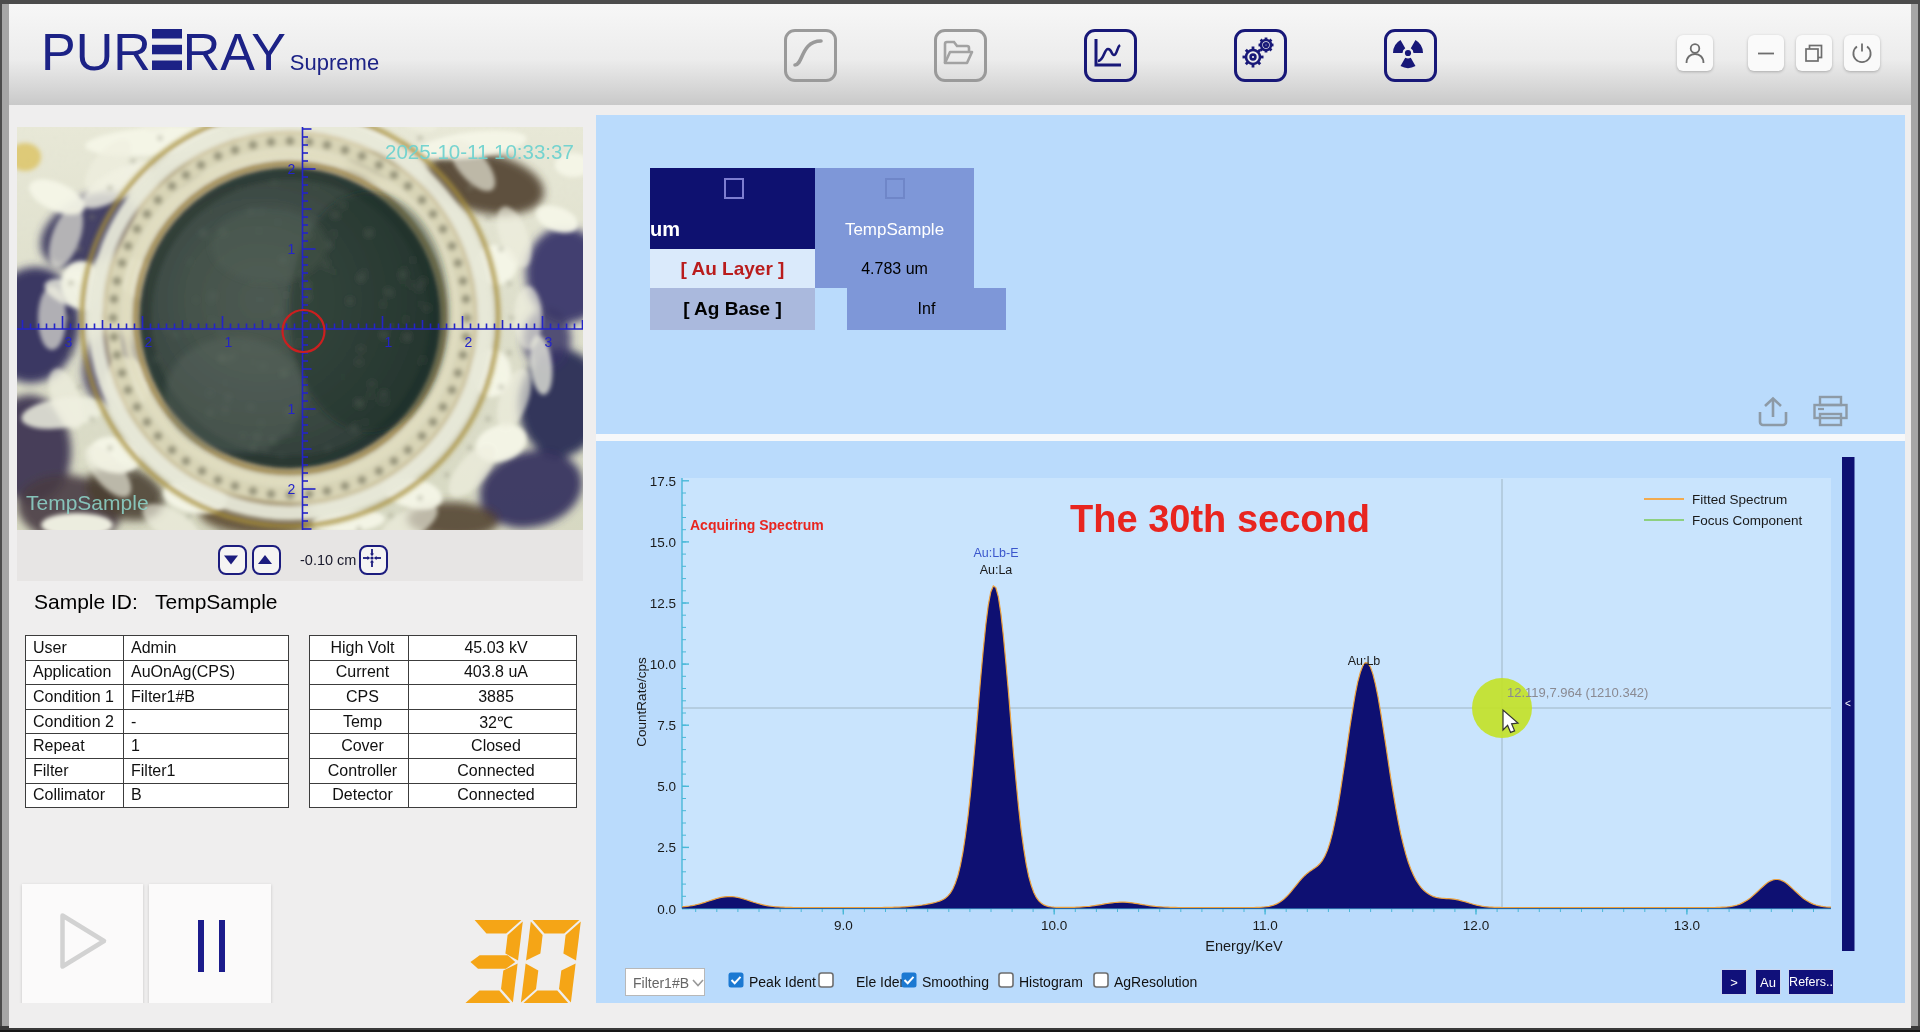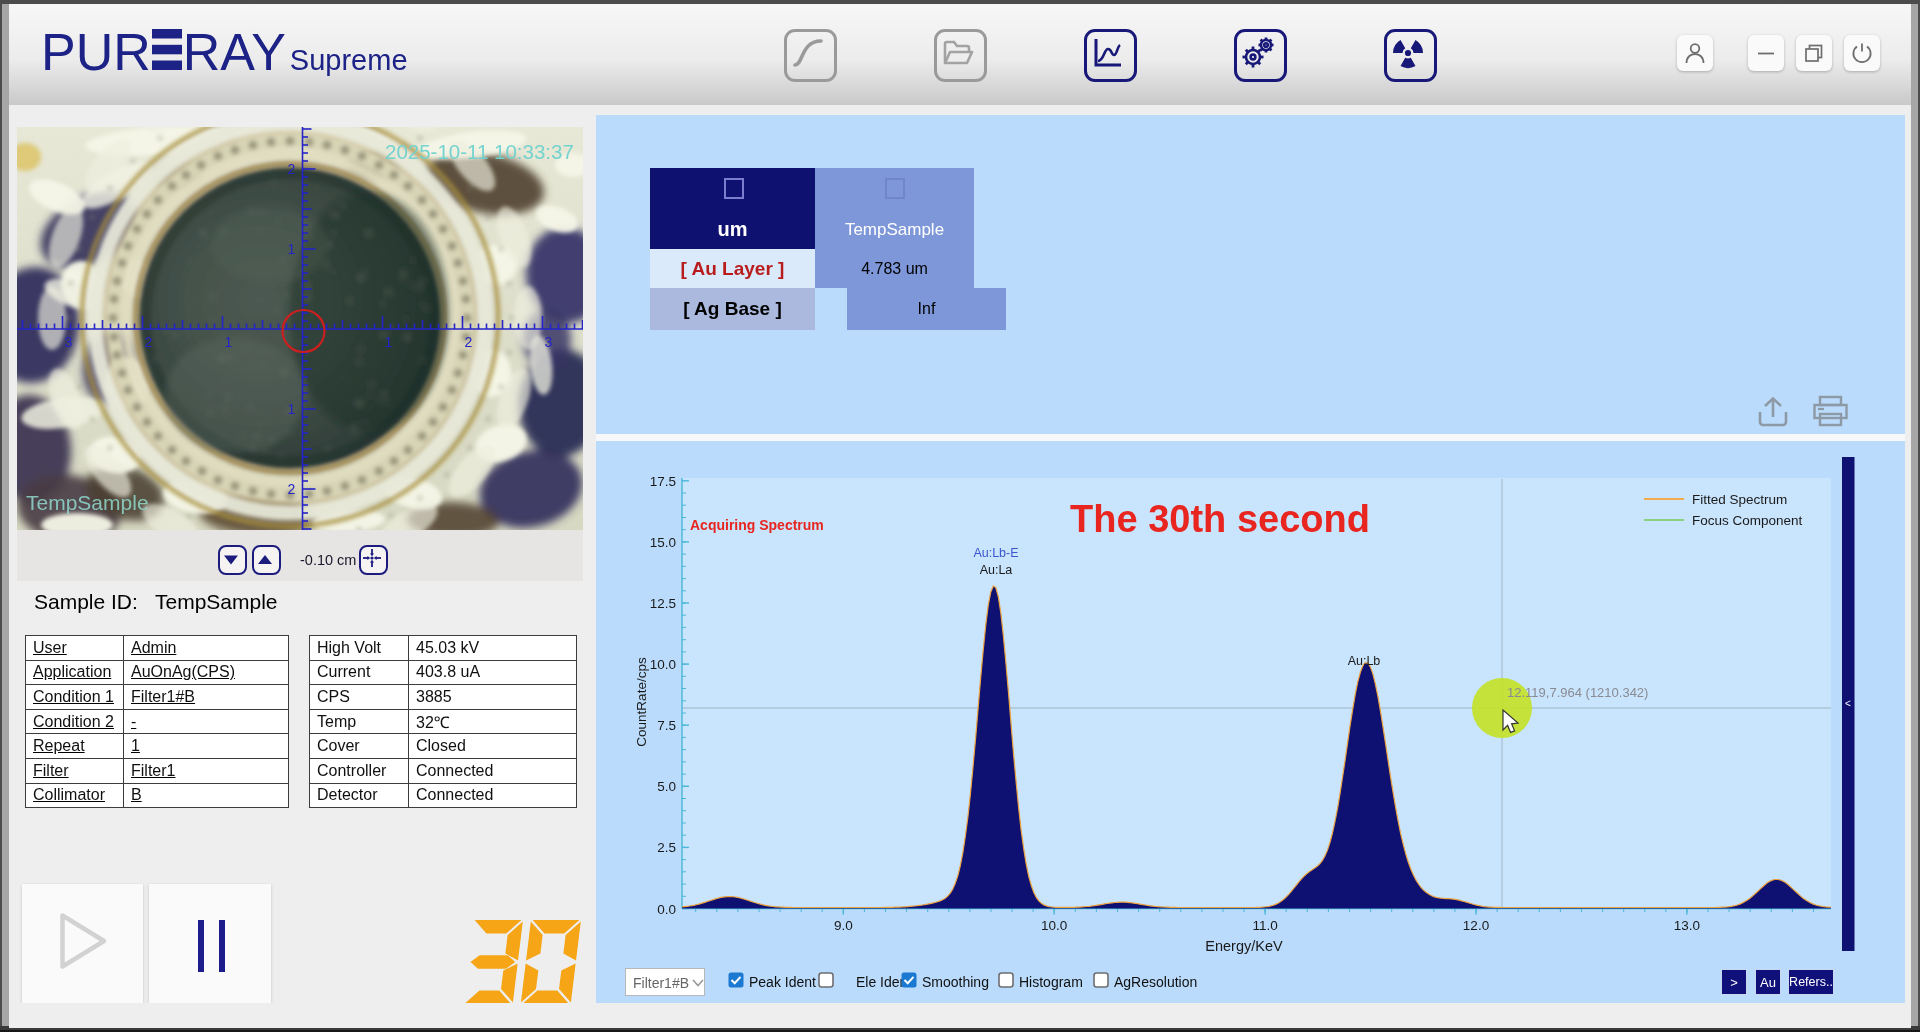--- a/index.html
+++ b/index.html
@@ -10,21 +10,21 @@
 #frame-top{left:0;top:0;width:1920px;height:4px;background:#4c4c4c;}
 #frame-left{left:0;top:4px;width:2px;height:1028px;background:#4c4c4c;}
 #frame-left2{left:2px;top:4px;width:7px;height:1022px;background:#a6a6a6;}
 #frame-right{left:1918px;top:4px;width:2px;height:1028px;background:#4c4c4c;}
 #frame-right2{left:1911px;top:4px;width:7px;height:1022px;background:#a6a6a6;}
 #frame-bottom{left:0;top:1026px;width:1920px;height:6px;background:#3a3a3a;border-bottom:2px solid #161616;box-sizing:border-box;}
 
 #header{left:9px;top:4px;width:1902px;height:101px;background:linear-gradient(#f7f7f7,#ececec 55%,#c9c9c9);}
 #logo{left:41px;top:22px;width:600px;height:70px;color:#1c2286;}
 #logo .big{font-size:52px;font-weight:normal;letter-spacing:0px;}
-#logo .sup{font-size:29px;margin-left:4px;}
+#logo .sup{font-size:22px;margin-left:4px;}
 .hicon{top:29px;width:47px;height:47px;border-radius:11px;border:3px solid #181878;}
 .hicon.dis{border-color:#9a9a9a;}
 .winbtn{top:35px;width:36px;height:36px;border-radius:6px;background:#fafafa;box-shadow:0 1px 3px rgba(0,0,0,.25);}
 
 #leftcol{left:9px;top:105px;width:581px;height:921px;background:#efeeee;}
 #ctrlbar{left:8px;top:425px;width:566px;height:51px;background:#e7e5e4;}
 .navybtn{top:440px;width:25px;height:26px;border-radius:8px;border:2.5px solid #1c1c7e;background:#f5f4f3;}
 #sampleid{left:25px;top:485px;font-size:21px;color:#000000;}
 table.info{border-collapse:collapse;font-size:16px;color:#101010;}
 table.info td{border:1px solid #3c3c3c;height:23.6px;padding:0 0 0 7px;background:#fff;}
@@ -596,21 +596,21 @@
         <polygon points="8,5.4 12,5.4 10,8.2" stroke="none"></polygon>
    <line x1="10" y1="19" x2="10" y2="14"></line>
         <polygon points="8,14.6 12,14.6 10,11.8" stroke="none"></polygon>
    <line x1="1" y1="10" x2="6" y2="10"></line>
         <polygon points="5.4,8 5.4,12 8.2,10" stroke="none"></polygon>
    <line x1="19" y1="10" x2="14" y2="10"></line>
         <polygon points="14.6,8 14.6,12 11.8,10" stroke="none"></polygon>
   </g>
  </svg>
  <div class="abs" id="sampleid">Sample ID:&nbsp;&nbsp; TempSample</div>
- <div class="abs" style="left:16px;top:530px;text-decoration:underline;">
+ <div class="abs" style="left:16px;top:530px;">
   <table class="info">
    <tbody>
           <tr>
             <td style="width:90px">User</td>
             <td style="width:157px">Admin</td>
           </tr>
    <tr>
             <td>Application</td>
             <td>AuOnAg(CPS)</td>
           </tr>
@@ -630,21 +630,21 @@
             <td>Filter</td>
             <td>Filter1</td>
           </tr>
    <tr>
             <td>Collimator</td>
             <td>B</td>
           </tr>
   </tbody>
       </table>
  </div>
- <div class="abs" style="left:300px;top:530px;">
+ <div class="abs" style="left:300px;top:530px;text-align:center;">
   <table class="info">
    <tbody>
           <tr>
             <td style="width:91px">High Volt</td>
             <td style="width:160px">45.03 kV</td>
           </tr>
    <tr>
             <td>Current</td>
             <td>403.8 uA</td>
           </tr>
@@ -699,21 +699,21 @@
 
 <div class="abs" id="rtop"></div>
 <div class="abs" id="rgap"></div>
 <div class="abs" id="rbot"></div>
 <div class="abs" id="botstrip"></div>
 
 <div class="abs cell" style="left:650px;top:168px;width:165px;height:81px;background:#0e1170;"></div>
 <div class="abs cell" style="left:815px;top:168px;width:159px;height:81px;background:#7e97d8;"></div>
 <div class="abs" style="left:724px;top:178px;width:16px;height:17px;border:2px solid #7d7dd0;"></div>
 <div class="abs" style="left:885px;top:178px;width:16px;height:17px;border:2px solid #6f86c8;"></div>
-<div class="abs" style="left:650px;top:218px;width:165px;text-align:center;font-size:20px;font-weight:bold;color:#fff;">um</div>
+<div class="abs" style="left:650px;top:218px;width:165px;text-align:left;font-size:20px;font-weight:bold;color:#fff;">um</div>
 <div class="abs" style="left:815px;top:220px;width:159px;text-align:center;font-size:17px;color:#fff;">TempSample</div>
 <div class="abs cell" style="left:650px;top:249px;width:165px;height:39px;background:#daeafb;font-size:19px;font-weight:bold;color:#b91c1c;">[ Au Layer ]</div>
 <div class="abs cell" style="left:815px;top:249px;width:159px;height:39px;background:#7e97d8;font-size:16px;color:#000;">4.783 um</div>
 <div class="abs cell" style="left:650px;top:288px;width:165px;height:42px;background:#aab9dd;font-size:19px;font-weight:bold;color:#000;">[ Ag Base ]</div>
 <div class="abs cell" style="left:847px;top:288px;width:159px;height:42px;background:#7e97d8;font-size:16px;color:#000;">Inf</div>
 
 <svg class="abs" style="left:1757px;top:395px" width="32" height="33" viewBox="0 0 32 33">
  <g fill="none" stroke="#8d9aa6" stroke-width="2.6">
   <path d="M3,17 V27 a3,3 0 0 0 3,3 h20 a3,3 0 0 0 3,-3 V17"></path>
   <line x1="16" y1="22" x2="16" y2="5"></line>

